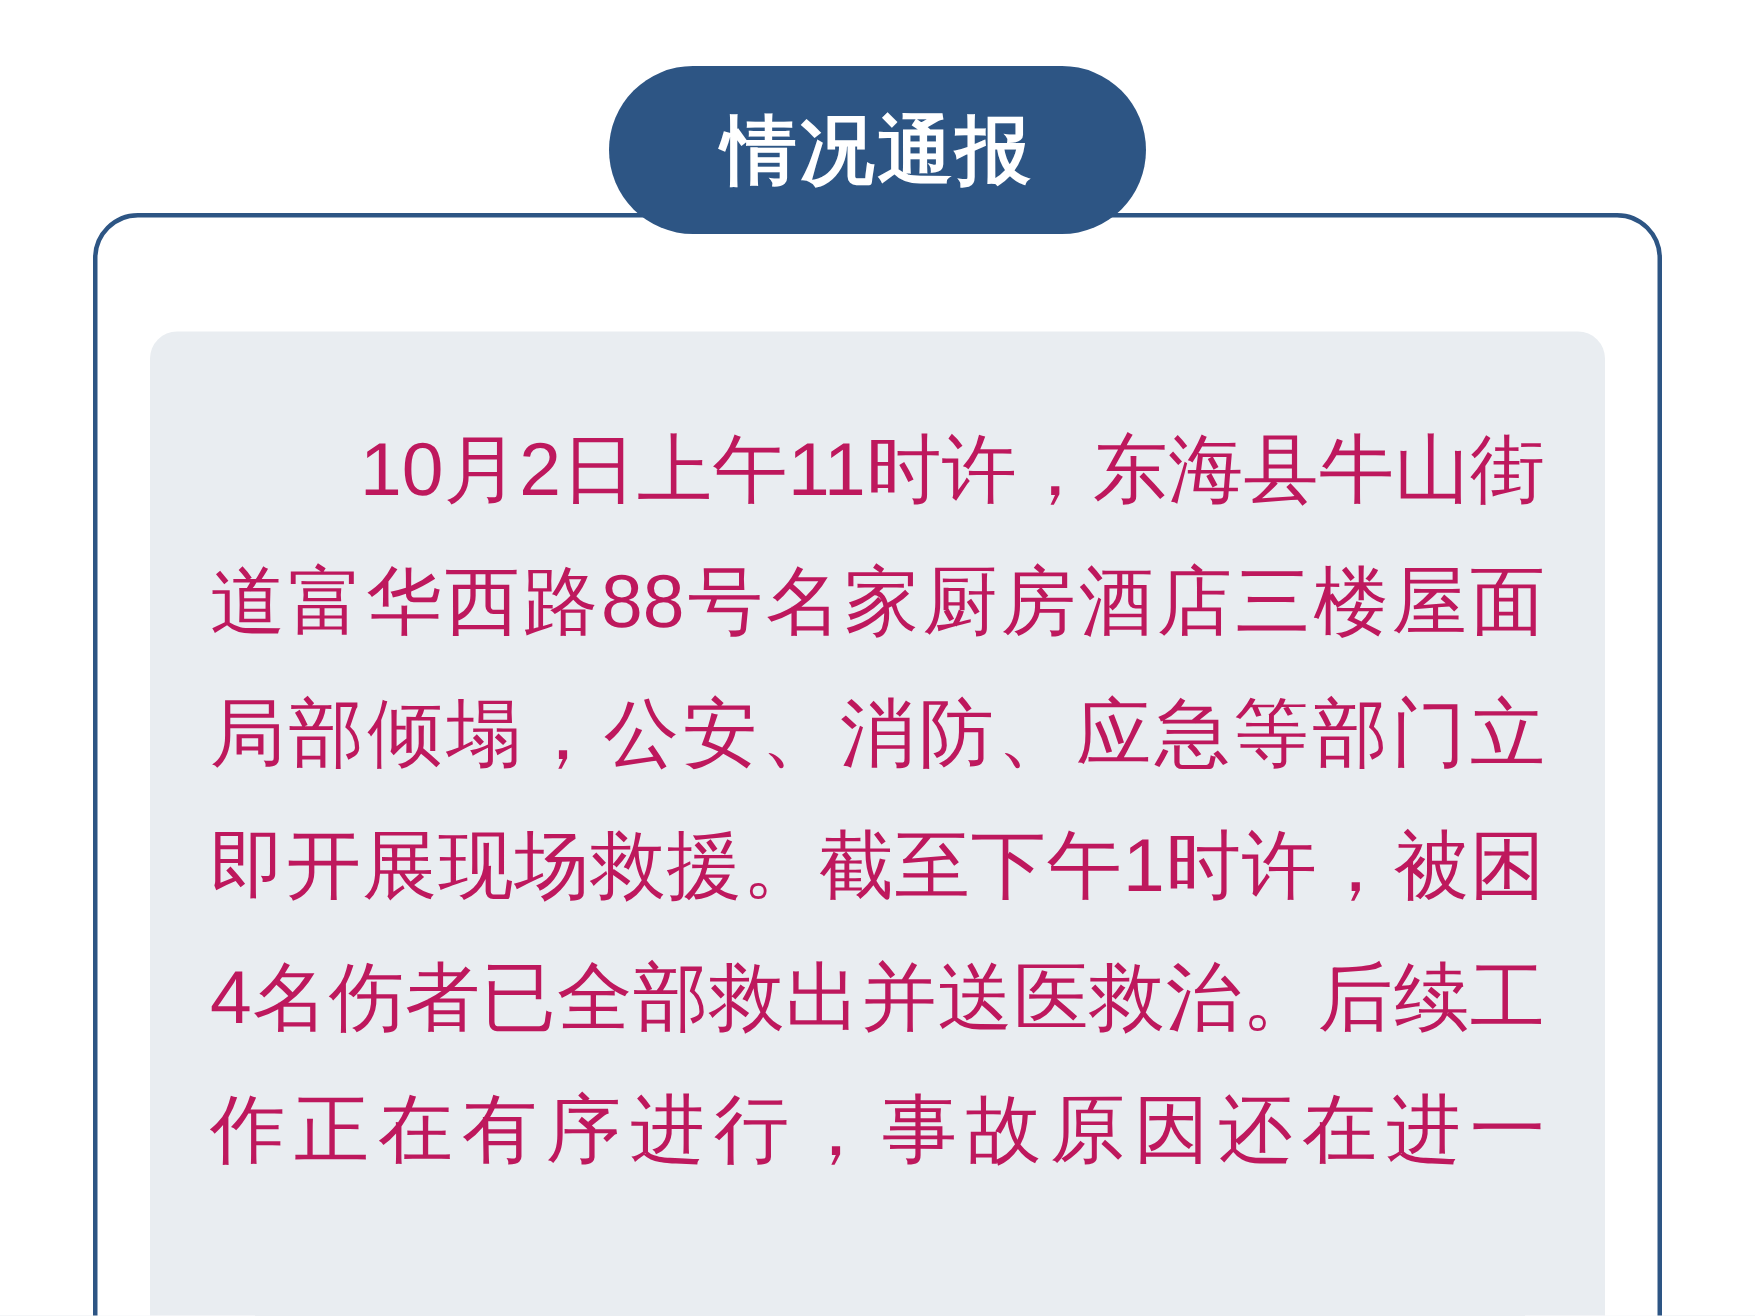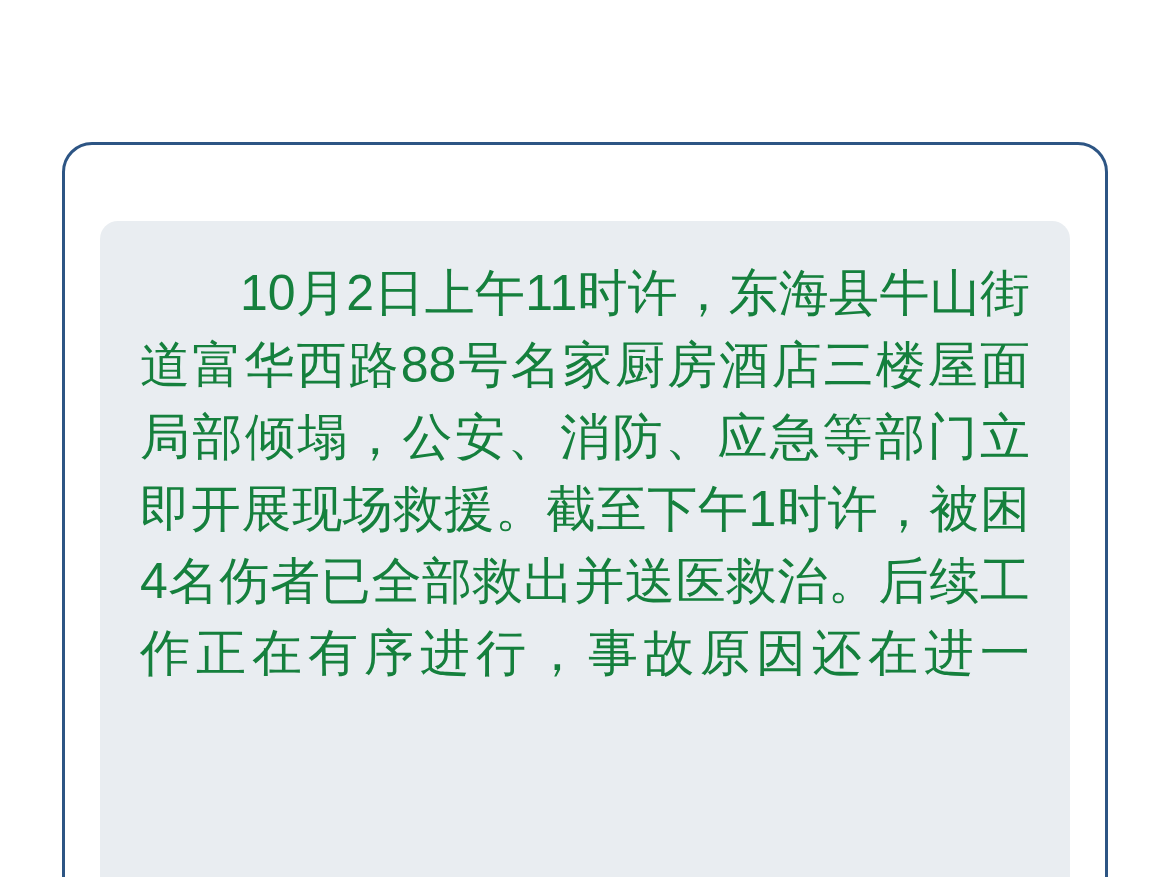--- a/index.html
+++ b/index.html
@@ -69,38 +69,41 @@
     background: #e9edf1;
     border-radius: 18px;
     box-sizing: border-box;
     z-index: 2;
     overflow: hidden;
   }
 
   .body-text {
     position: absolute;
     left: 40px;
-    top: 36px;
+    top: 48px;
     width: 890px;
-    color: #15803d;
+    color: #be185d;
     font-size: 50px;
-    line-height: 72px;
+    line-height: 88px;
     text-align: justify;
     text-align-last: justify;
     font-family: "Liberation Sans", sans-serif;
     letter-spacing: 0px;
     text-indent: 100px;
     font-weight: 500;
   }
 </style>
 </head>
 <body>
 
 <div class="page">
 
   <div class="card"></div>
 
+  <div class="title-pill">
+    <span class="title-text">情况通报</span>
+  </div>
 
   <div class="inner-panel">
     <div class="body-text">10月2日上午11时许，东海县牛山街道富华西路88号名家厨房酒店三楼屋面局部倾塌，公安、消防、应急等部门立即开展现场救援。截至下午1时许，被困4名伤者已全部救出并送医救治。后续工作正在有序进行，事故原因还在进一</div>
   </div>
 
 </div>
 
 </body></html>

